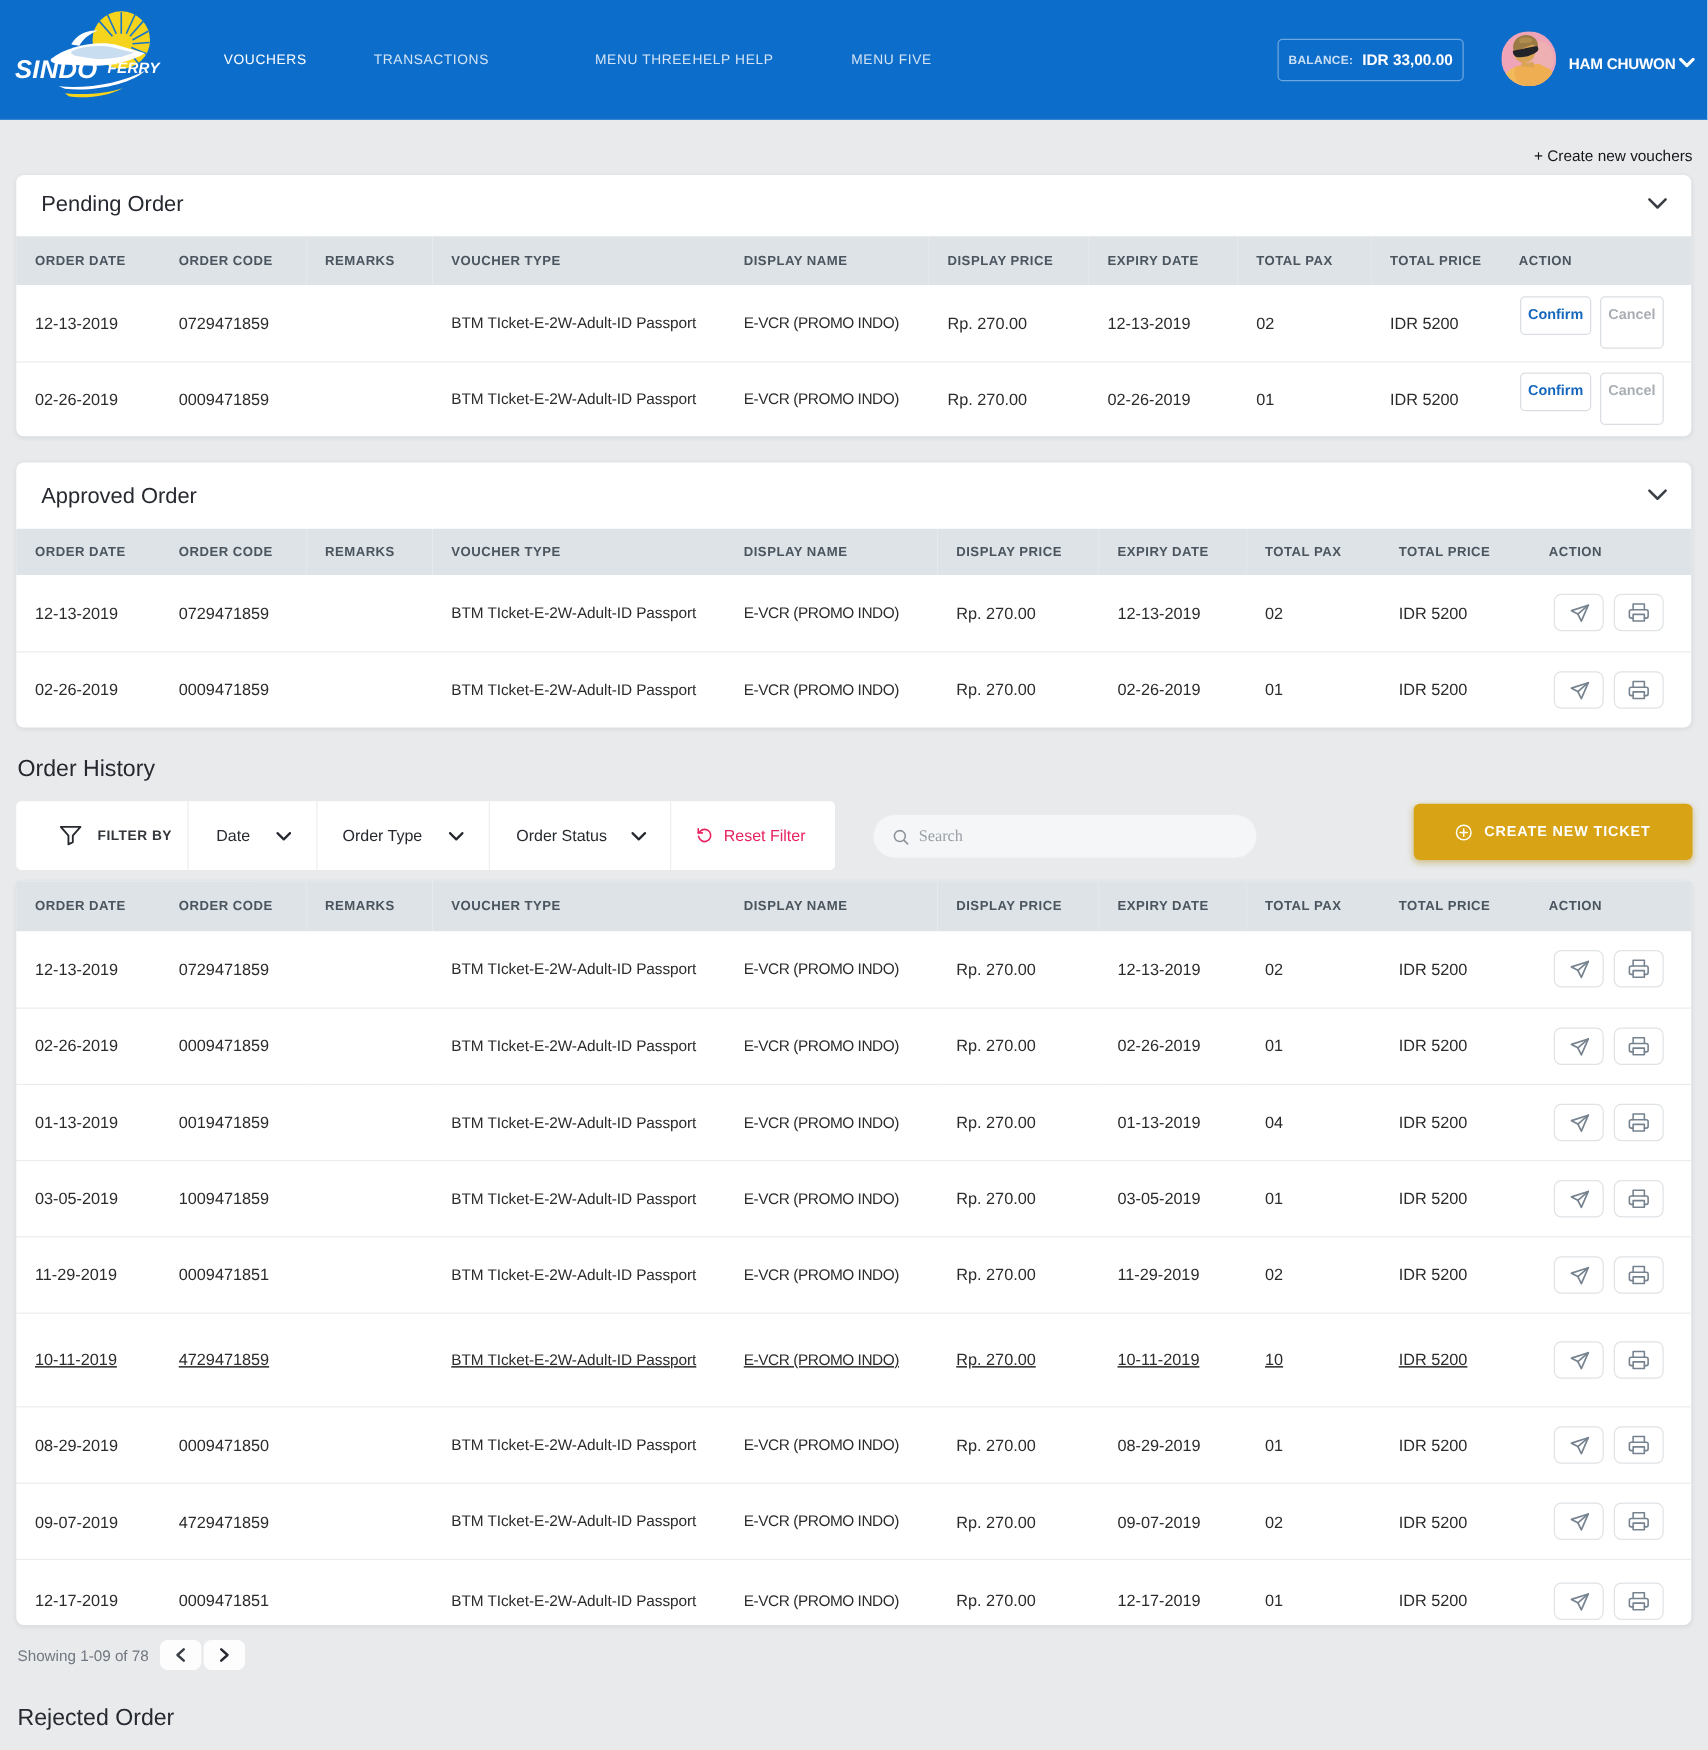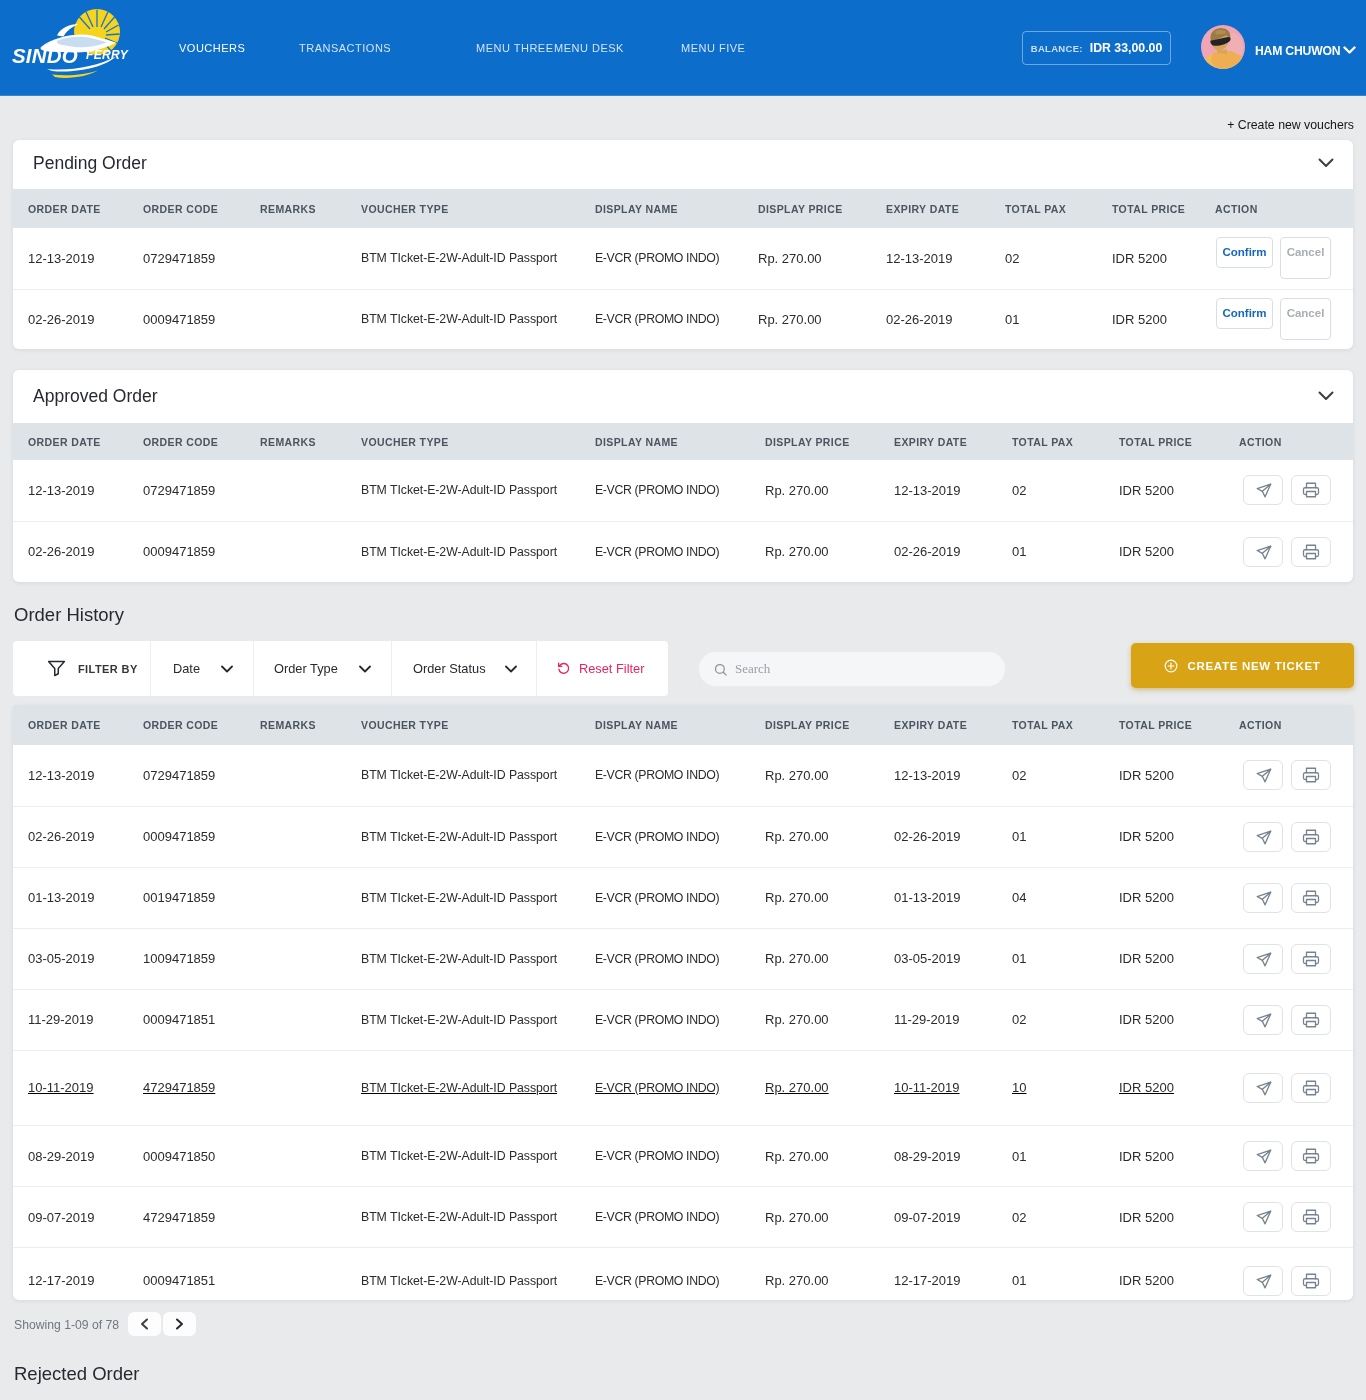--- a/index.html
+++ b/index.html
@@ -66,21 +66,21 @@
     <path d="M31 41 C44 30.5 67 26.5 82 29.5 L106 36.5 C96 42.5 81 46.5 66 46.5 L38 45.5 C31.5 44.5 29.5 43 31 41 Z" fill="#fff"></path>
     <path d="M48 34.5 C58 30.5 71 30 80 31.8 L97 36.2 C89 39.8 76 41.8 65 41 L51 38.8 C47 37.3 46 36 48 34.5 Z" fill="#c9ddf1"></path>
     <text x="2" y="56.5" font-family="Liberation Sans" font-size="20.5" font-weight="bold" font-style="italic" fill="#fff" letter-spacing="0.2">SINDO</text>
     <text x="76" y="52.5" font-family="Liberation Sans" font-size="12" font-weight="bold" font-style="italic" fill="#fff" letter-spacing="0.3">FERRY</text>
     <path d="M37 63 C60 65.5 88 60 106 50.5 C96 60.5 67 67.5 42 65 Z" fill="#fff"></path>
     <path d="M42 68.5 C58 70.5 76 68.5 88 64.5 C78 70.5 58 73.5 45 71 Z" fill="#f6d41d"></path>
   </svg>
   <div class="nav-item active" style="left:179px;">VOUCHERS</div>
   <div class="nav-item" style="left:299px;">TRANSACTIONS</div>
   <div class="nav-item" style="left:436px;margin-left:40px;">MENU THREE</div>
-  <div class="nav-item" style="left:554px;">MENU DESK</div>
+  <div class="nav-item" style="left:554px;">HELP HELP</div>
   <div class="nav-item" style="left:681px;">MENU FIVE</div>
   <div class="balance-box">
       <span class="balance-label">BALANCE:</span>
       <span class="balance-value">IDR 33,00.00</span>
     </div>
   <div class="avatar">
     <svg width="44" height="44" viewBox="0 0 44 44">
       <rect width="44" height="44" fill="#f0a4b8"></rect>
       <ellipse cx="30" cy="22" rx="12" ry="14" fill="#eeb0b2"></ellipse>
       <path d="M2 36 C8 28 16 26 24 28 L44 34 L44 44 L0 44 Z" fill="#f3ba5c"></path>

